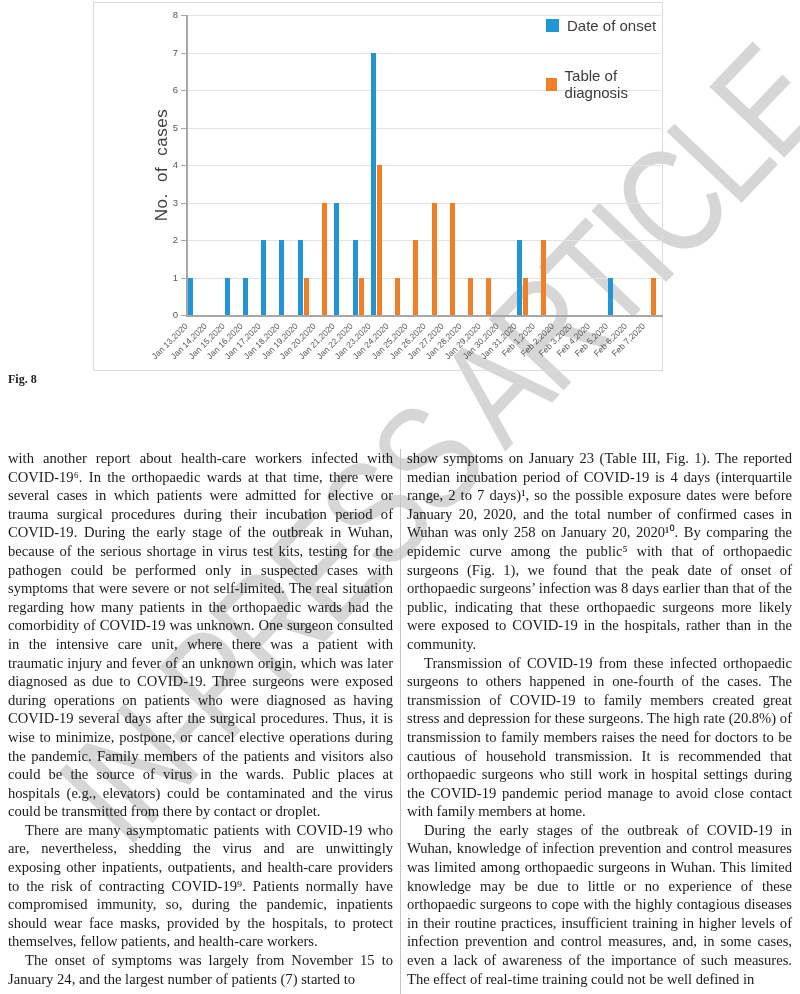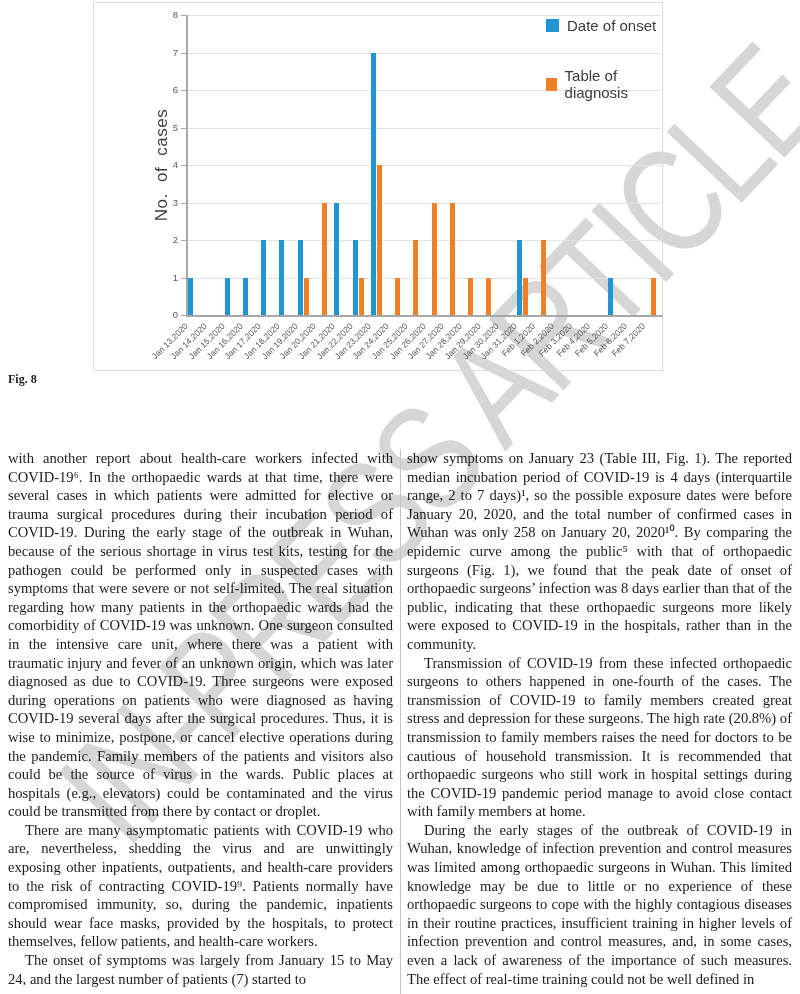--- a/index.html
+++ b/index.html
@@ -144,21 +144,21 @@
     </div>
 
   <div class="caption">
     <div class="fig-label">Fig. 8</div>
   </div>
 
   <div class="columns">
     <div class="col">
       <p class="noindent">with another report about health-care workers infected with COVID-19⁶. In the orthopaedic wards at that time, there were several cases in which patients were admitted for elective or trauma surgical procedures during their incubation period of COVID-19. During the early stage of the outbreak in Wuhan, because of the serious shortage in virus test kits, testing for the pathogen could be performed only in suspected cases with symptoms that were severe or not self-limited. The real situation regarding how many patients in the orthopaedic wards had the comorbidity of COVID-19 was unknown. One surgeon consulted in the intensive care unit, where there was a patient with traumatic injury and fever of an unknown origin, which was later diagnosed as due to COVID-19. Three surgeons were exposed during operations on patients who were diagnosed as having COVID-19 several days after the surgical procedures. Thus, it is wise to minimize, postpone, or cancel elective operations during the pandemic. Family members of the patients and visitors also could be the source of virus in the wards. Public places at hospitals (e.g., elevators) could be contaminated and the virus could be transmitted from there by contact or droplet.</p>
       <p>There are many asymptomatic patients with COVID-19 who are, nevertheless, shedding the virus and are unwittingly exposing other inpatients, outpatients, and health-care providers to the risk of contracting COVID-19⁹. Patients normally have compromised immunity, so, during the pandemic, inpatients should wear face masks, provided by the hospitals, to protect themselves, fellow patients, and health-care workers.</p>
-      <p>The onset of symptoms was largely from January 15 to May 24, and the largest number of patients (7) started to</p>
+      <p>The onset of symptoms was largely from November 15 to January 24, and the largest number of patients (7) started to</p>
     </div>
     <div class="divider"></div>
     <div class="col">
       <p class="noindent">show symptoms on January 23 (Table III, Fig. 1). The reported median incubation period of COVID-19 is 4 days (interquartile range, 2 to 7 days)¹, so the possible exposure dates were before January 20, 2020, and the total number of confirmed cases in Wuhan was only 258 on January 20, 2020¹⁰. By comparing the epidemic curve among the public⁵ with that of orthopaedic surgeons (Fig. 1), we found that the peak date of onset of orthopaedic surgeons’ infection was 8 days earlier than that of the public, indicating that these orthopaedic surgeons more likely were exposed to COVID-19 in the hospitals, rather than in the community.</p>
       <p>Transmission of COVID-19 from these infected orthopaedic surgeons to others happened in one-fourth of the cases. The transmission of COVID-19 to family members created great stress and depression for these surgeons. The high rate (20.8%) of transmission to family members raises the need for doctors to be cautious of household transmission. It is recommended that orthopaedic surgeons who still work in hospital settings during the COVID-19 pandemic period manage to avoid close contact with family members at home.</p>
       <p>During the early stages of the outbreak of COVID-19 in Wuhan, knowledge of infection prevention and control measures was limited among orthopaedic surgeons in Wuhan. This limited knowledge may be due to little or no experience of these orthopaedic surgeons to cope with the highly contagious diseases in their routine practices, insufficient training in higher levels of infection prevention and control measures, and, in some cases, even a lack of awareness of the importance of such measures. The effect of real-time training could not be well defined in</p>
     </div>
   </div>
 
 </div>

